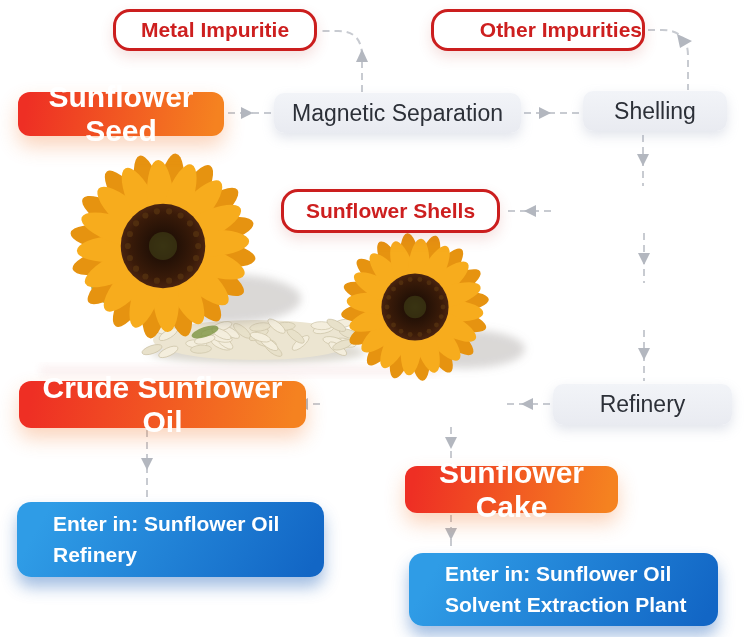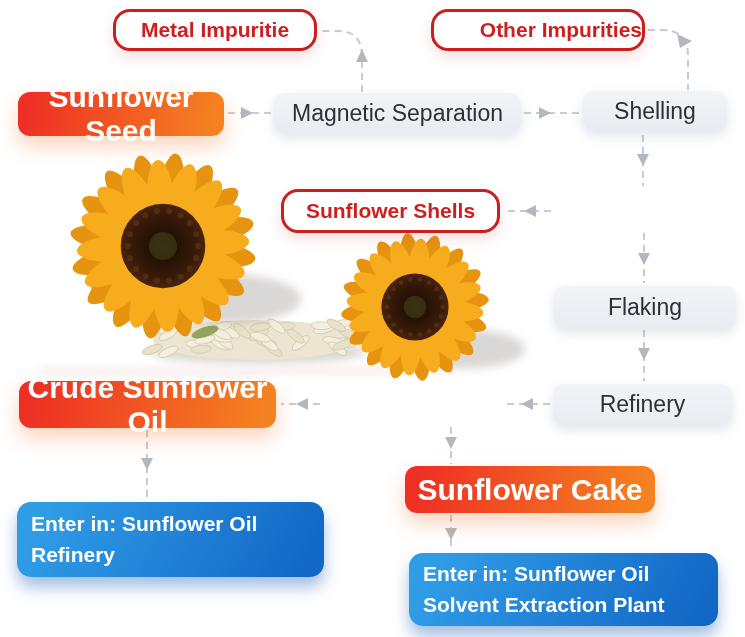--- a/index.html
+++ b/index.html
@@ -28,21 +28,21 @@
   .plain{
     background:linear-gradient(180deg,#f2f4f8,#e9ebf1);
     color:#2c3038;font-size:23px;border-radius:10px;
     box-shadow:0 5px 12px rgba(150,160,185,.28);
   }
   .blue{
     background:linear-gradient(120deg,#2f9ce6 10%,#1266c5 95%);
     color:#ffffff;font-weight:bold;font-size:21px;border-radius:14px;
     box-shadow:0 10px 16px rgba(35,100,185,.42);
     justify-content:flex-start;text-align:left;
-    padding-left:14px;white-space:pre-line;line-height:1.45;
+    padding-left:36px;white-space:pre-line;line-height:1.45;
   }
 </style>
 </head>
 <body>
 
 <div id="page">
 
   <svg id="art" class="layer" width="745" height="637" viewBox="0 0 745 637">
     <defs>
       <filter id="soft" x="-40%" y="-40%" width="180%" height="180%">
@@ -255,34 +255,31 @@
 
   <div class="node plain" style="left:583px;top:91px;width:144px;height:40px;">
     <span>Shelling</span>
   </div>
 
   <div class="node outline" style="left:281px;top:189px;width:219px;height:44px;">
     <span>Sunflower Shells</span>
   </div>
 
 
-  <div class="node plain" style="left:554px;top:286px;width:182px;height:42px;">
-    <span>Flaking</span>
-  </div>
 
   <div class="node plain" style="left:553px;top:384px;width:179px;height:41px;">
     <span>Refinery</span>
   </div>
 
 
-  <div class="node hot" style="left:19px;top:381px;width:257px;height:47px;">
+  <div class="node hot" style="left:19px;top:381px;width:287px;height:47px;">
     <span>Crude Sunflower Oil</span>
   </div>
 
-  <div class="node hot" style="left:405px;top:466px;width:250px;height:47px;justify-content:center;">
+  <div class="node hot" style="left:405px;top:466px;width:213px;height:47px;justify-content:center;">
     <span>Sunflower Cake</span>
   </div>
 
   <div class="node blue" style="left:17px;top:502px;width:307px;height:75px;">
     <span>Enter in: Sunflower Oil
 Refinery</span>
   </div>
 
   <div class="node blue" style="left:409px;top:553px;width:309px;height:73px;">
     <span>Enter in: Sunflower Oil

